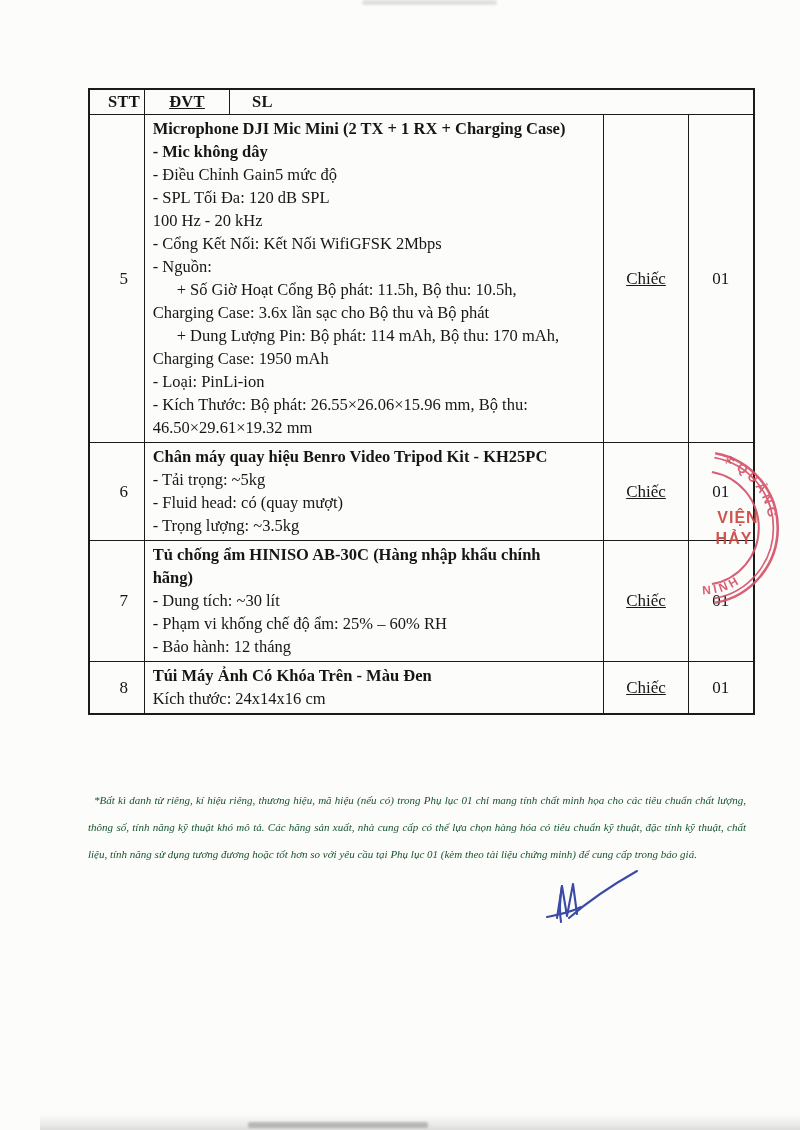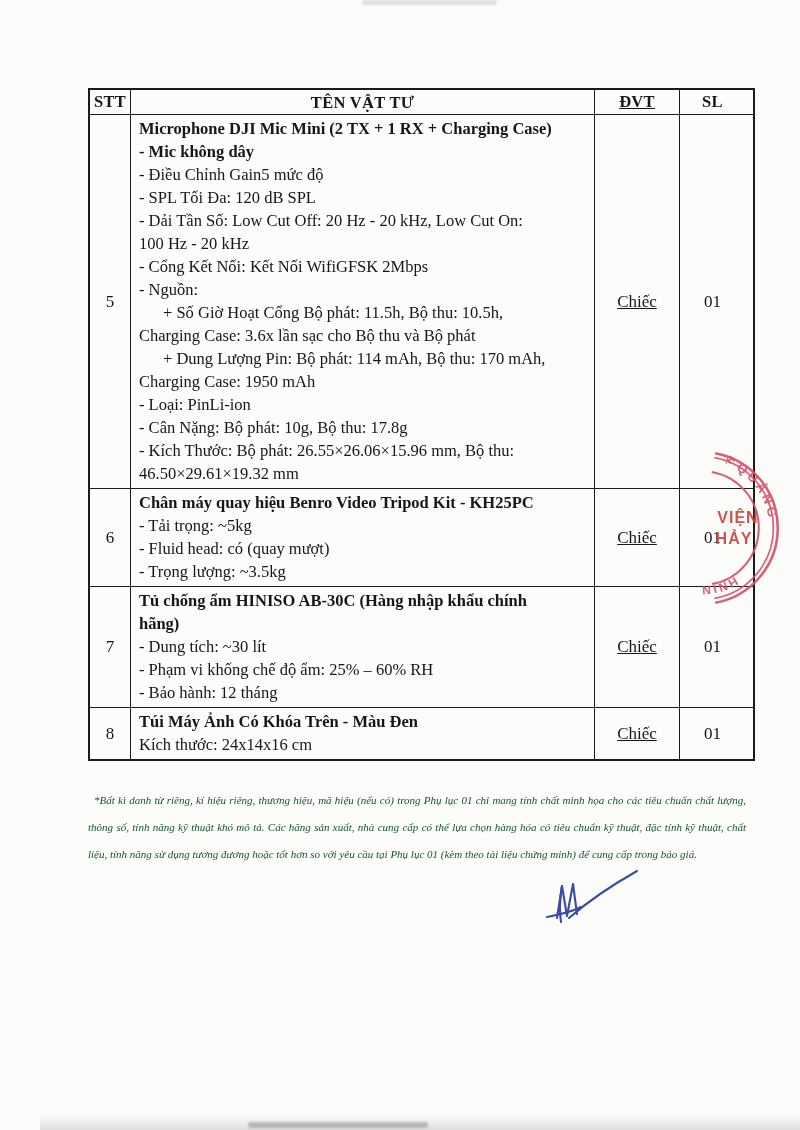--- a/index.html
+++ b/index.html
@@ -12,21 +12,21 @@
   .page{position:absolute;inset:0;}
   
   .table{
     position:absolute;left:88px;top:88px;width:663px;
     border:2px solid #1b1b1b;
     background:transparent;
   }
   .trow{display:flex;align-items:stretch;}
   .brow{border-top:1.6px solid #1b1b1b;}
   .c{box-sizing:border-box;border-left:1.5px solid #1b1b1b;}
-  .c:first-child{border-left:none;}
+  .c:first-child{border-left:none;margin-left:14px;}
   .stt{width:40px;display:flex;align-items:center;justify-content:center;font-size:17px;}
   .name{width:464px;padding:2px 6px 3px 8px;font-size:16.5px;line-height:23px;}
   .dvt{width:85px;display:flex;align-items:center;justify-content:center;font-size:17px;text-decoration:underline;}
   .sl{width:66px;display:flex;align-items:center;justify-content:center;font-size:17px;}
   .thead .c{height:24px;display:flex;align-items:center;justify-content:center;
     font-weight:bold;font-size:16.5px;padding:0;letter-spacing:.3px;}
   .line{min-height:23px;}
   .line.b{font-weight:bold;}
   .line.ind{padding-left:24px;}
   
@@ -55,42 +55,39 @@
 </head>
 <body>
 
 <div class="page">
 
   <div class="smudge-top"></div>
 
   <div class="table">
     <div class="trow thead">
       <div class="c stt">STT</div>
-      <div class="c name">TÊN VẬT TƯ</div>
       <div class="c dvt">ĐVT</div>
       <div class="c sl">SL</div>
     </div>
     <div id="tbody">
         <div class="trow brow">
           <div class="c stt">5</div>
           <div class="c name">
             <div class="line b">Microphone DJI Mic Mini (2 TX + 1 RX + Charging Case)</div>
             <div class="line b">- Mic không dây</div>
             <div class="line">- Điều Chỉnh Gain5 mức độ</div>
             <div class="line">- SPL Tối Đa: 120 dB SPL</div>
-            <div class="line">- Dải Tần Số: Low Cut Off: 20 Hz - 20 kHz, Low Cut On:</div>
             <div class="line">100 Hz - 20 kHz</div>
             <div class="line">- Cổng Kết Nối: Kết Nối WifiGFSK 2Mbps</div>
             <div class="line">- Nguồn:</div>
             <div class="line ind">+ Số Giờ Hoạt Cổng Bộ phát: 11.5h, Bộ thu: 10.5h,</div>
             <div class="line">Charging Case: 3.6x lần sạc cho Bộ thu và Bộ phát</div>
             <div class="line ind">+ Dung Lượng Pin: Bộ phát: 114 mAh, Bộ thu: 170 mAh,</div>
             <div class="line">Charging Case: 1950 mAh</div>
             <div class="line">- Loại: PinLi-ion</div>
-            <div class="line">- Cân Nặng: Bộ phát: 10g, Bộ thu: 17.8g</div>
             <div class="line">- Kích Thước: Bộ phát: 26.55×26.06×15.96 mm, Bộ thu:</div>
             <div class="line">46.50×29.61×19.32 mm</div>
           </div>
           <div class="c dvt">Chiếc</div>
           <div class="c sl">01</div>
         </div>
         <div class="trow brow">
           <div class="c stt">6</div>
           <div class="c name">
             <div class="line b">Chân máy quay hiệu Benro Video Tripod Kit - KH25PC</div>

